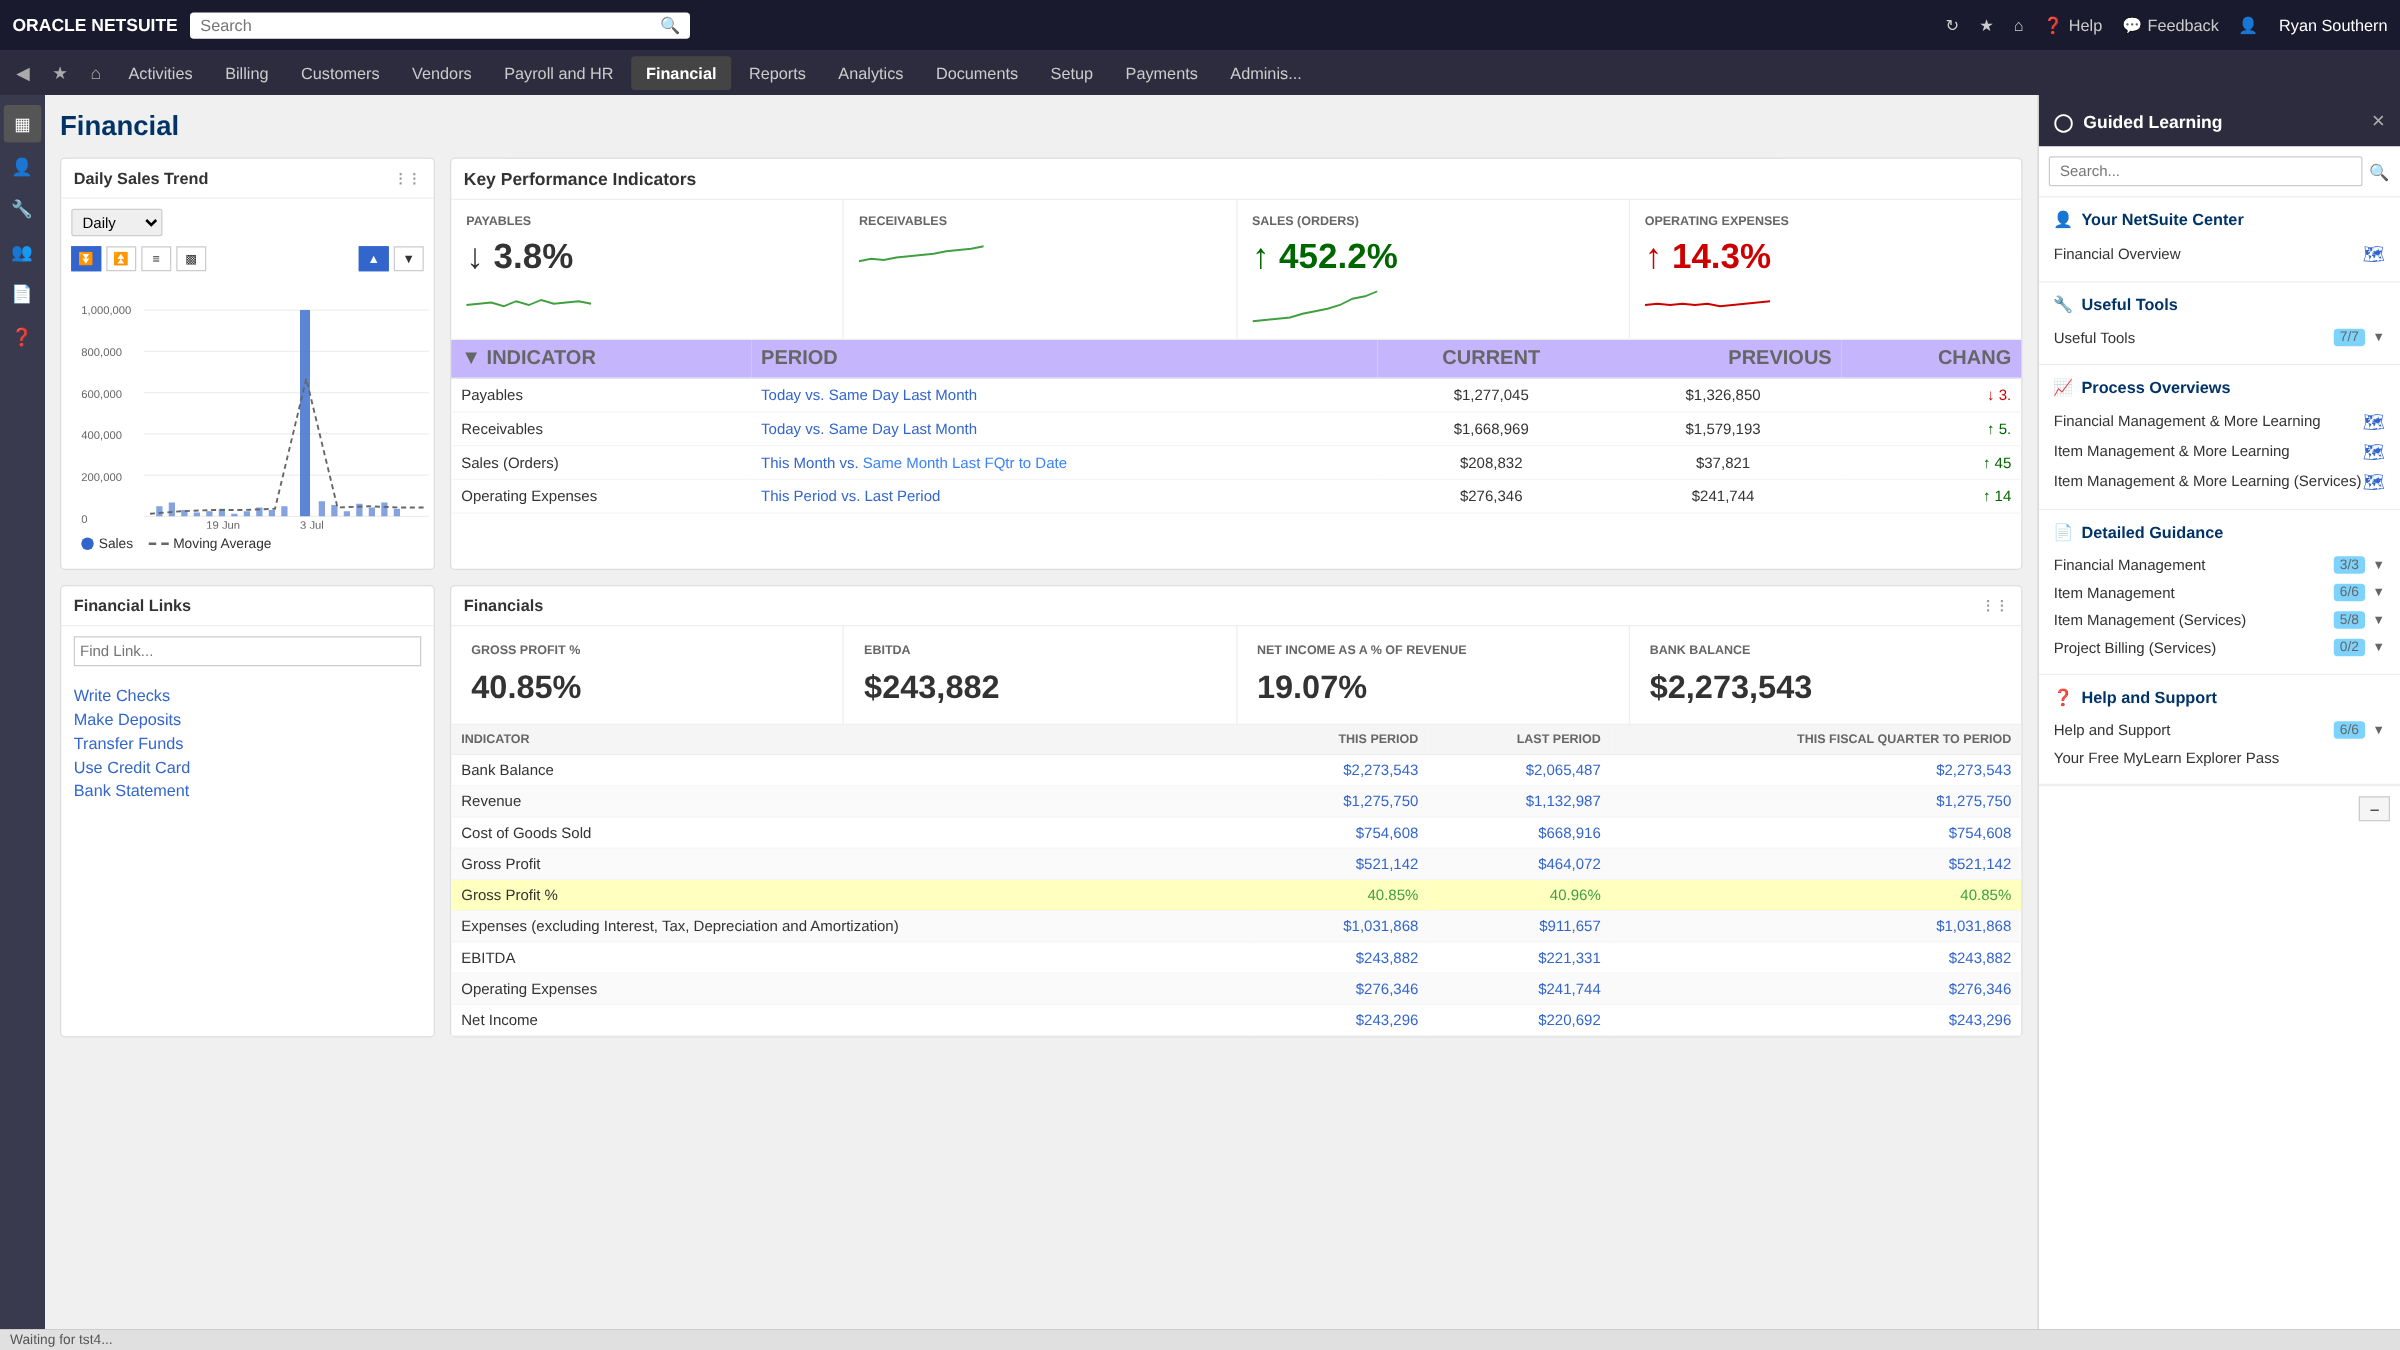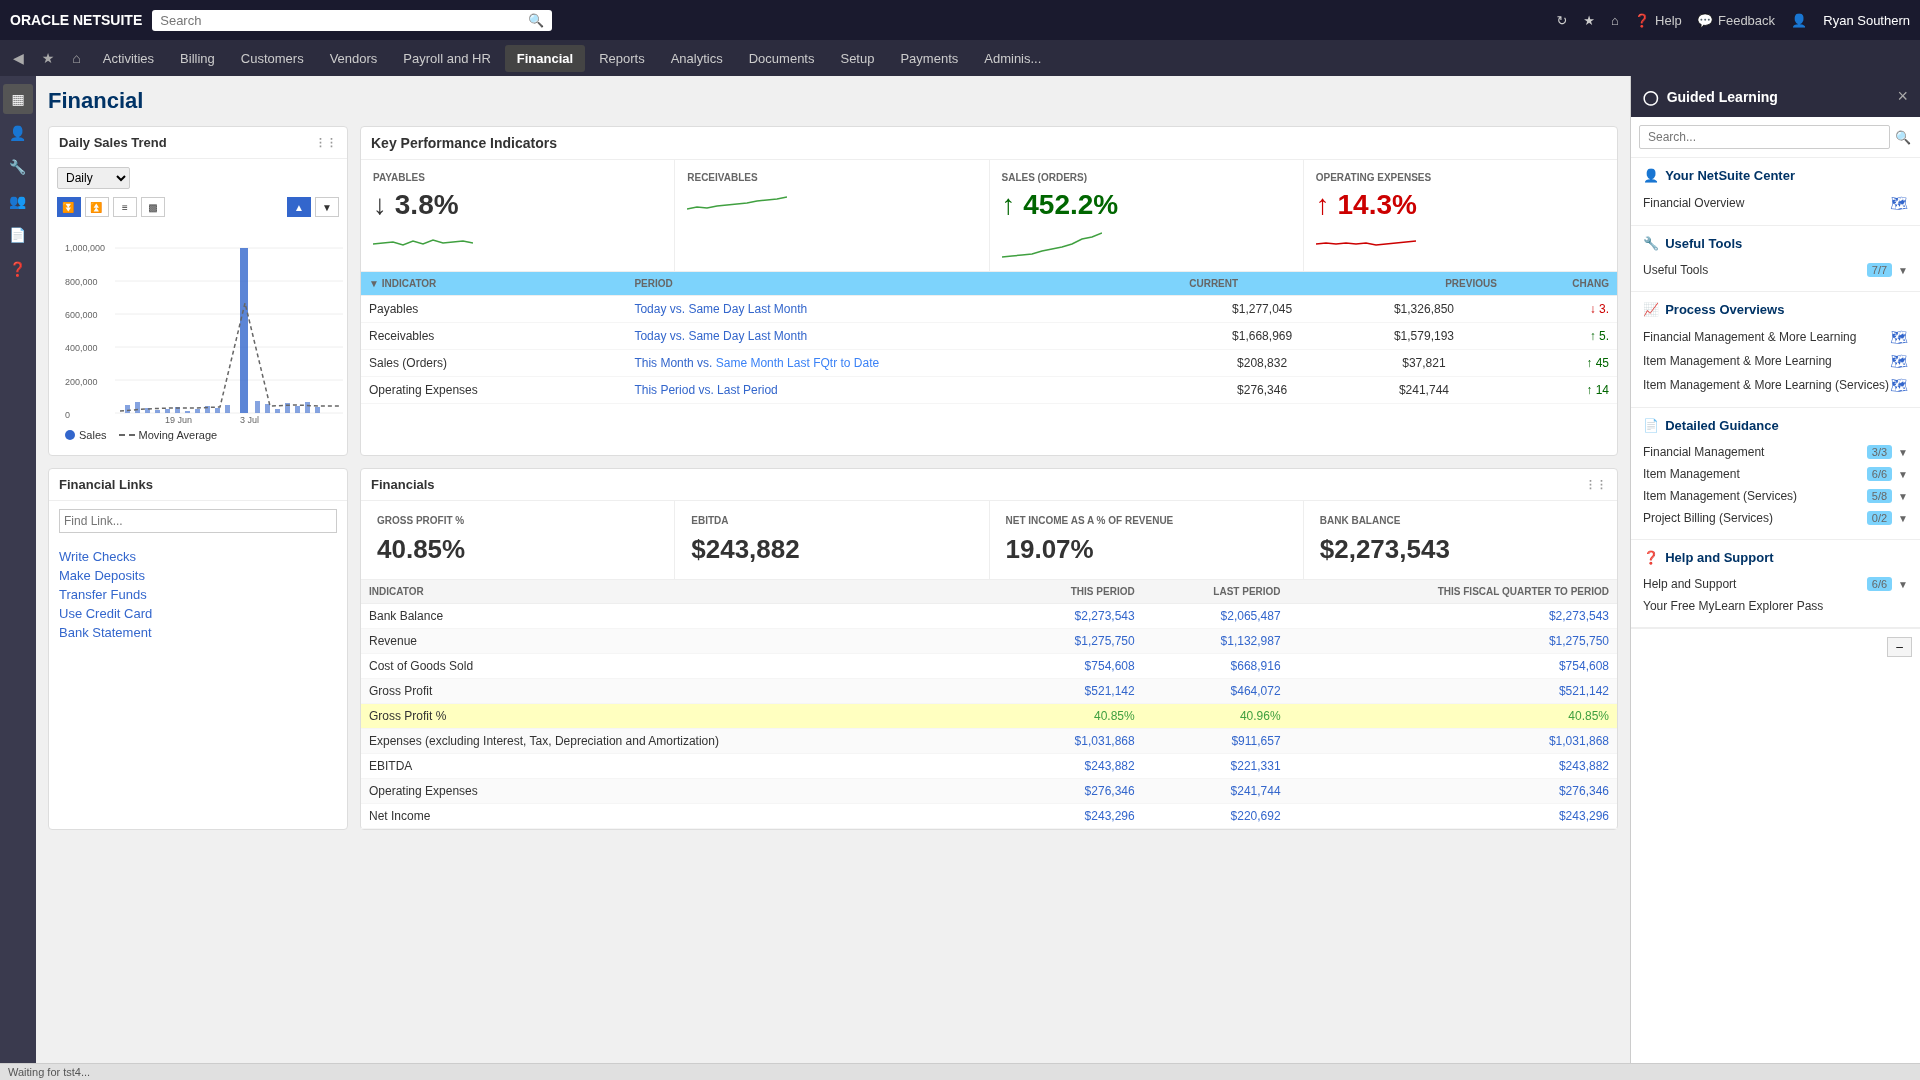--- a/index.html
+++ b/index.html
@@ -121,21 +121,21 @@
     .kpi-card:last-child { border-right: none; }
     .kpi-label { font-size: 10px; color: #666; text-transform: uppercase; font-weight: bold; margin-bottom: 6px; }
     .kpi-value { font-size: 28px; font-weight: bold; margin-bottom: 8px; }
     .kpi-value.up { color: #006600; }
     .kpi-value.down { color: #333; }
     .kpi-value.up2 { color: #006600; }
     .kpi-value.red { color: #cc0000; }
     .kpi-mini-chart { height: 30px; }
     .kpi-table { padding: 0; }
     .kpi-table table { width: 100%; border-collapse: collapse; font-size: 12px; }
-    .kpi-table th { background: #7dd3fc; padding: 6px 8px; text-align: left; font-size: 10px; color: #666; text-transform: uppercase; font-weight: bold; border-bottom: 1px solid #eee; }
+    .kpi-table th { background: #c4b5fd; padding: 6px 8px; text-align: left; font-size: 16px; color: #666; text-transform: uppercase; font-weight: bold; border-bottom: 1px solid #eee; }
     .kpi-table td { padding: 6px 8px; border-bottom: 1px solid #f5f5f5; }
     .kpi-table td.link { color: #3366cc; cursor: pointer; }
     .kpi-table td.money { text-align: center; }
     .kpi-table td.change { text-align: right; }
     .arrow-up { color: #006600; }
     .arrow-down { color: #cc0000; }
 
     
     .financials-panel { width: 100%; }
     .fin-cards { display: flex; border-bottom: 1px solid #eee; }
@@ -391,21 +391,21 @@
             </div>
           </div>
         </div>
 
         <div class="kpi-table">
           <table>
             <thead>
               <tr>
                 <th>▼ INDICATOR</th>
                 <th>PERIOD</th>
-                <th style="text-align:left;">CURRENT</th>
+                <th style="text-align:center;">CURRENT</th>
                 <th style="text-align:right;">PREVIOUS</th>
                 <th style="text-align:right;">CHANG</th>
               </tr>
             </thead>
             <tbody>
               <tr>
                 <td>Payables</td>
                 <td class="link">Today vs. <span style="color:#3366cc;">Same Day Last Month</span></td>
                 <td class="money">$1,277,045</td>
                 <td class="money">$1,326,850</td>

